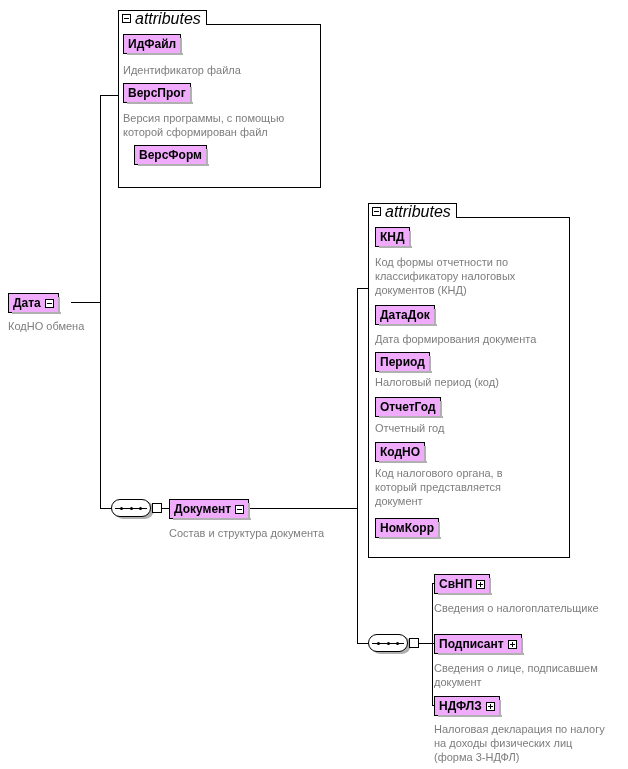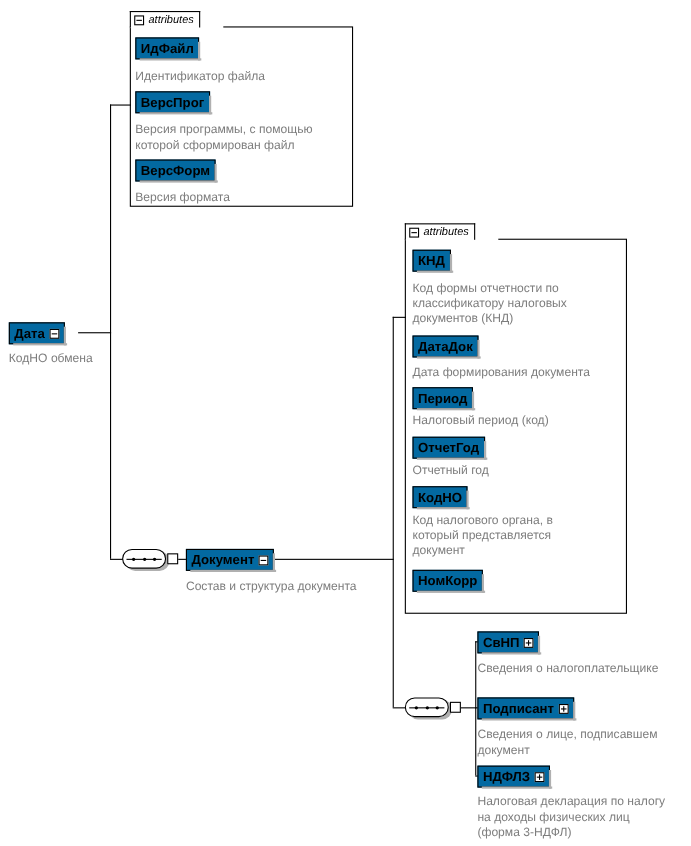--- a/index.html
+++ b/index.html
@@ -30,21 +30,21 @@
     border: 1px solid #000000;
     border-bottom: none;
     background: #ffffff;
     display: flex;
     align-items: center;
     padding: 0 5px 0 3px;
     z-index: 3;
   }
   .attr-group .tab .tab-label {
     font-style: italic;
-    font-size: 10px;
+    font-size: 16px;
     color: #000000;
     line-height: 11px;
     margin-left: 4px;
     white-space: nowrap;
   }
   .attr-group .body {
     position: absolute;
     left: 0;
     top: 14px;
     right: 0;
@@ -92,21 +92,21 @@
     left: 3px;
     width: 1px;
     background: #000000;
   }
 
   
   .nodebox {
     position: absolute;
     box-sizing: border-box;
     border: 1px solid #000000;
-    background: #0369a1;
+    background: #f0abfc;
     height: 20px;
     display: flex;
     align-items: center;
     padding: 0 4px;
     z-index: 5;
   }
   .nodebox .nb-label {
     font-size: 12px;
     font-weight: bold;
     color: #000000;
@@ -242,25 +242,24 @@
   </div>
   <div class="anno" style="left:123px; top:63px; width:190px;">Идентификатор файла</div>
 
   <div class="nodebox" style="left:123px; top:83px;">
     <span class="nb-label">ВерсПрог</span>
     <span class="shadow-r"></span>
   </div>
   <div class="anno" style="left:123px; top:111px; width:195px;">Версия программы, с помощью
 которой сформирован файл</div>
 
-  <div class="nodebox" style="left:123px; top:145px;">
+  <div class="nodebox" style="left:134px; top:145px;">
     <span class="nb-label">ВерсФорм</span>
     <span class="shadow-r"></span>
   </div>
-  <div class="anno" style="left:123px; top:173px; width:190px;">Версия формата</div>
 
   <div class="attr-group" style="left:368px; top:203px; width:202px; height:355px;">
     <div class="tab">
       <span class="pm"></span>
       <span class="tab-label">attributes</span>
     </div>
     <div class="tabmask" style="width:84px;"></div>
     <div class="body"></div>
   </div>
 

